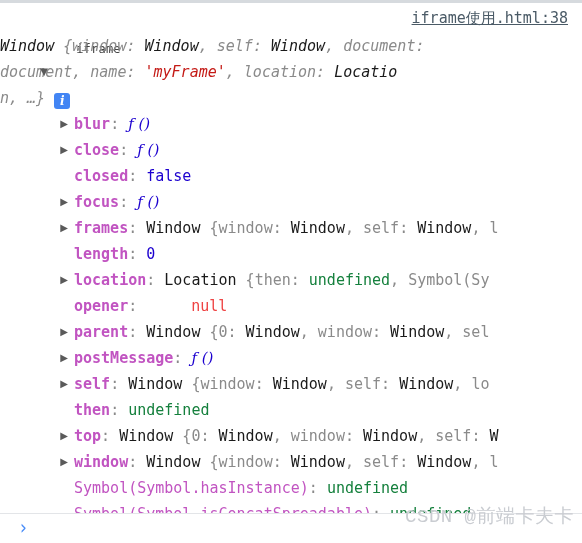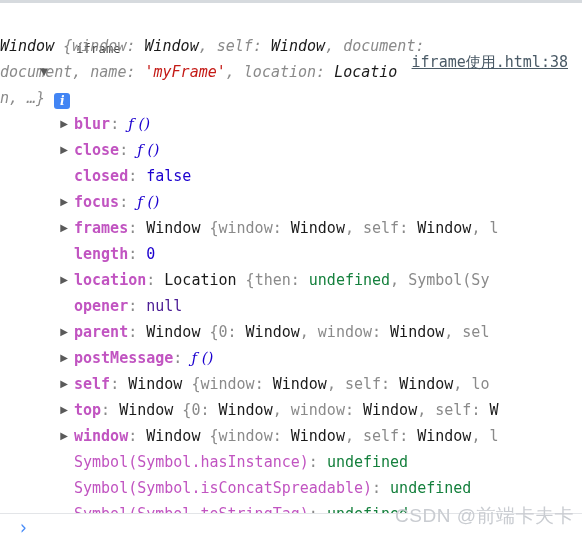--- a/index.html
+++ b/index.html
@@ -64,21 +64,20 @@
   }
   .source-link {
     position: absolute;
     right: 14px;
     top: 0;
     font-size: 15px;
     color: #4a5a66;
     text-decoration: underline;
     cursor: pointer;
     font-family: "DejaVu Sans Mono", "Liberation Mono", monospace;
-    margin-top: 44px;
   }
 
   
   .preview-row {
     position: relative;
     height: 26px;
     line-height: 26px;
     white-space: pre;
     overflow: hidden;
     font-style: italic;
@@ -101,21 +100,21 @@
   .prop-row.noarrow { padding-left: 74px; }
 
   
   .t-class   { color: #1a1a1a; }              
   .t-dim     { color: #8a8a8a; }              
   .t-prop    { color: #c154c1; font-weight: bold; }  
   .t-colon   { color: #8a8a8a; }
   .t-string  { color: #c41a16; }              
   .t-number  { color: #1c00cf; }              
   .t-bool    { color: #1c00cf; margin-top: 14px; }              
-  .t-null    { color: #4c1d95; }              
+  .t-null    { color: #ef4444; margin-left: 45px; }              
   .t-undef   { color: #15803d; }              
   .t-fn      { color: #1c00cf; font-family: "DejaVu Serif", "Liberation Serif", serif; font-style: italic; }
   .t-sym     { color: #c154c1; font-weight: normal; }
 
   
   .info-badge {
     display: inline-block;
     width: 16px;
     height: 16px;
     border-radius: 3px;
@@ -171,21 +170,21 @@
     font-size: 14px;
     color: #303030;
     padding: 0;
   }
 
   
   #watermark {
     position: absolute;
     right: 8px;
     bottom: 14px;
-    font-family: Liberation Sans, sans-serif;
+    font-family: Liberation Mono, monospace;
     font-size: 19px;
     color: #c9ccd1;
     white-space: pre;
     pointer-events: none;
     letter-spacing: 0.5px;
   }
 </style>
 </head>
 <body>
 
@@ -211,20 +210,21 @@
         <div class="row prop-row"><span class="tri tri-closed">▶</span><span class="t-prop">close</span><span class="t-colon">: </span><span class="t-fn">ƒ ()</span></div>
         <div class="row prop-row noarrow"><span class="t-prop">closed</span><span class="t-colon">: </span><span class="t-bool">false</span></div>
         <div class="row prop-row"><span class="tri tri-closed">▶</span><span class="t-prop">focus</span><span class="t-colon">: </span><span class="t-fn">ƒ ()</span></div>
         <div class="row prop-row"><span class="tri tri-closed">▶</span><span class="t-prop">frames</span><span class="t-colon">: </span><span class="t-class">Window</span><span class="t-dim"> {</span><span class="t-dim">window</span><span class="t-dim">: </span><span class="t-class">Window</span><span class="t-dim">, </span><span class="t-dim">self</span><span class="t-dim">: </span><span class="t-class">Window</span><span class="t-dim">, </span><span class="t-dim">l</span></div>
         <div class="row prop-row noarrow"><span class="t-prop">length</span><span class="t-colon">: </span><span class="t-number">0</span></div>
         <div class="row prop-row"><span class="tri tri-closed">▶</span><span class="t-prop">location</span><span class="t-colon">: </span><span class="t-class">Location</span><span class="t-dim"> {</span><span class="t-dim">then</span><span class="t-dim">: </span><span class="t-undef">undefined</span><span class="t-dim">, </span><span class="t-dim">Symbol(Sy</span></div>
         <div class="row prop-row noarrow"><span class="t-prop">opener</span><span class="t-colon">: </span><span class="t-null">null</span></div>
         <div class="row prop-row"><span class="tri tri-closed">▶</span><span class="t-prop">parent</span><span class="t-colon">: </span><span class="t-class">Window</span><span class="t-dim"> {</span><span class="t-dim">0</span><span class="t-dim">: </span><span class="t-class">Window</span><span class="t-dim">, </span><span class="t-dim">window</span><span class="t-dim">: </span><span class="t-class">Window</span><span class="t-dim">, </span><span class="t-dim">sel</span></div>
         <div class="row prop-row"><span class="tri tri-closed">▶</span><span class="t-prop">postMessage</span><span class="t-colon">: </span><span class="t-fn">ƒ ()</span></div>
         <div class="row prop-row"><span class="tri tri-closed">▶</span><span class="t-prop">self</span><span class="t-colon">: </span><span class="t-class">Window</span><span class="t-dim"> {</span><span class="t-dim">window</span><span class="t-dim">: </span><span class="t-class">Window</span><span class="t-dim">, </span><span class="t-dim">self</span><span class="t-dim">: </span><span class="t-class">Window</span><span class="t-dim">, </span><span class="t-dim">lo</span></div>
+        <div class="row prop-row noarrow"><span class="t-prop">then</span><span class="t-colon">: </span><span class="t-undef">undefined</span></div>
         <div class="row prop-row"><span class="tri tri-closed">▶</span><span class="t-prop">top</span><span class="t-colon">: </span><span class="t-class">Window</span><span class="t-dim"> {</span><span class="t-dim">0</span><span class="t-dim">: </span><span class="t-class">Window</span><span class="t-dim">, </span><span class="t-dim">window</span><span class="t-dim">: </span><span class="t-class">Window</span><span class="t-dim">, </span><span class="t-dim">self</span><span class="t-dim">: </span><span class="t-class">W</span></div>
         <div class="row prop-row"><span class="tri tri-closed">▶</span><span class="t-prop">window</span><span class="t-colon">: </span><span class="t-class">Window</span><span class="t-dim"> {</span><span class="t-dim">window</span><span class="t-dim">: </span><span class="t-class">Window</span><span class="t-dim">, </span><span class="t-dim">self</span><span class="t-dim">: </span><span class="t-class">Window</span><span class="t-dim">, </span><span class="t-dim">l</span></div>
         <div class="row prop-row noarrow"><span class="t-sym">Symbol(Symbol.hasInstance)</span><span class="t-colon">: </span><span class="t-undef">undefined</span></div>
         <div class="row prop-row noarrow"><span class="t-sym">Symbol(Symbol.isConcatSpreadable)</span><span class="t-colon">: </span><span class="t-undef">undefined</span></div>
         <div class="row prop-row noarrow"><span class="t-sym">Symbol(Symbol.toStringTag)</span><span class="t-colon">: </span><span class="t-undef">undefined</span></div>
       </div>
 
   </div>
 
   <div class="prompt-divider"></div>

